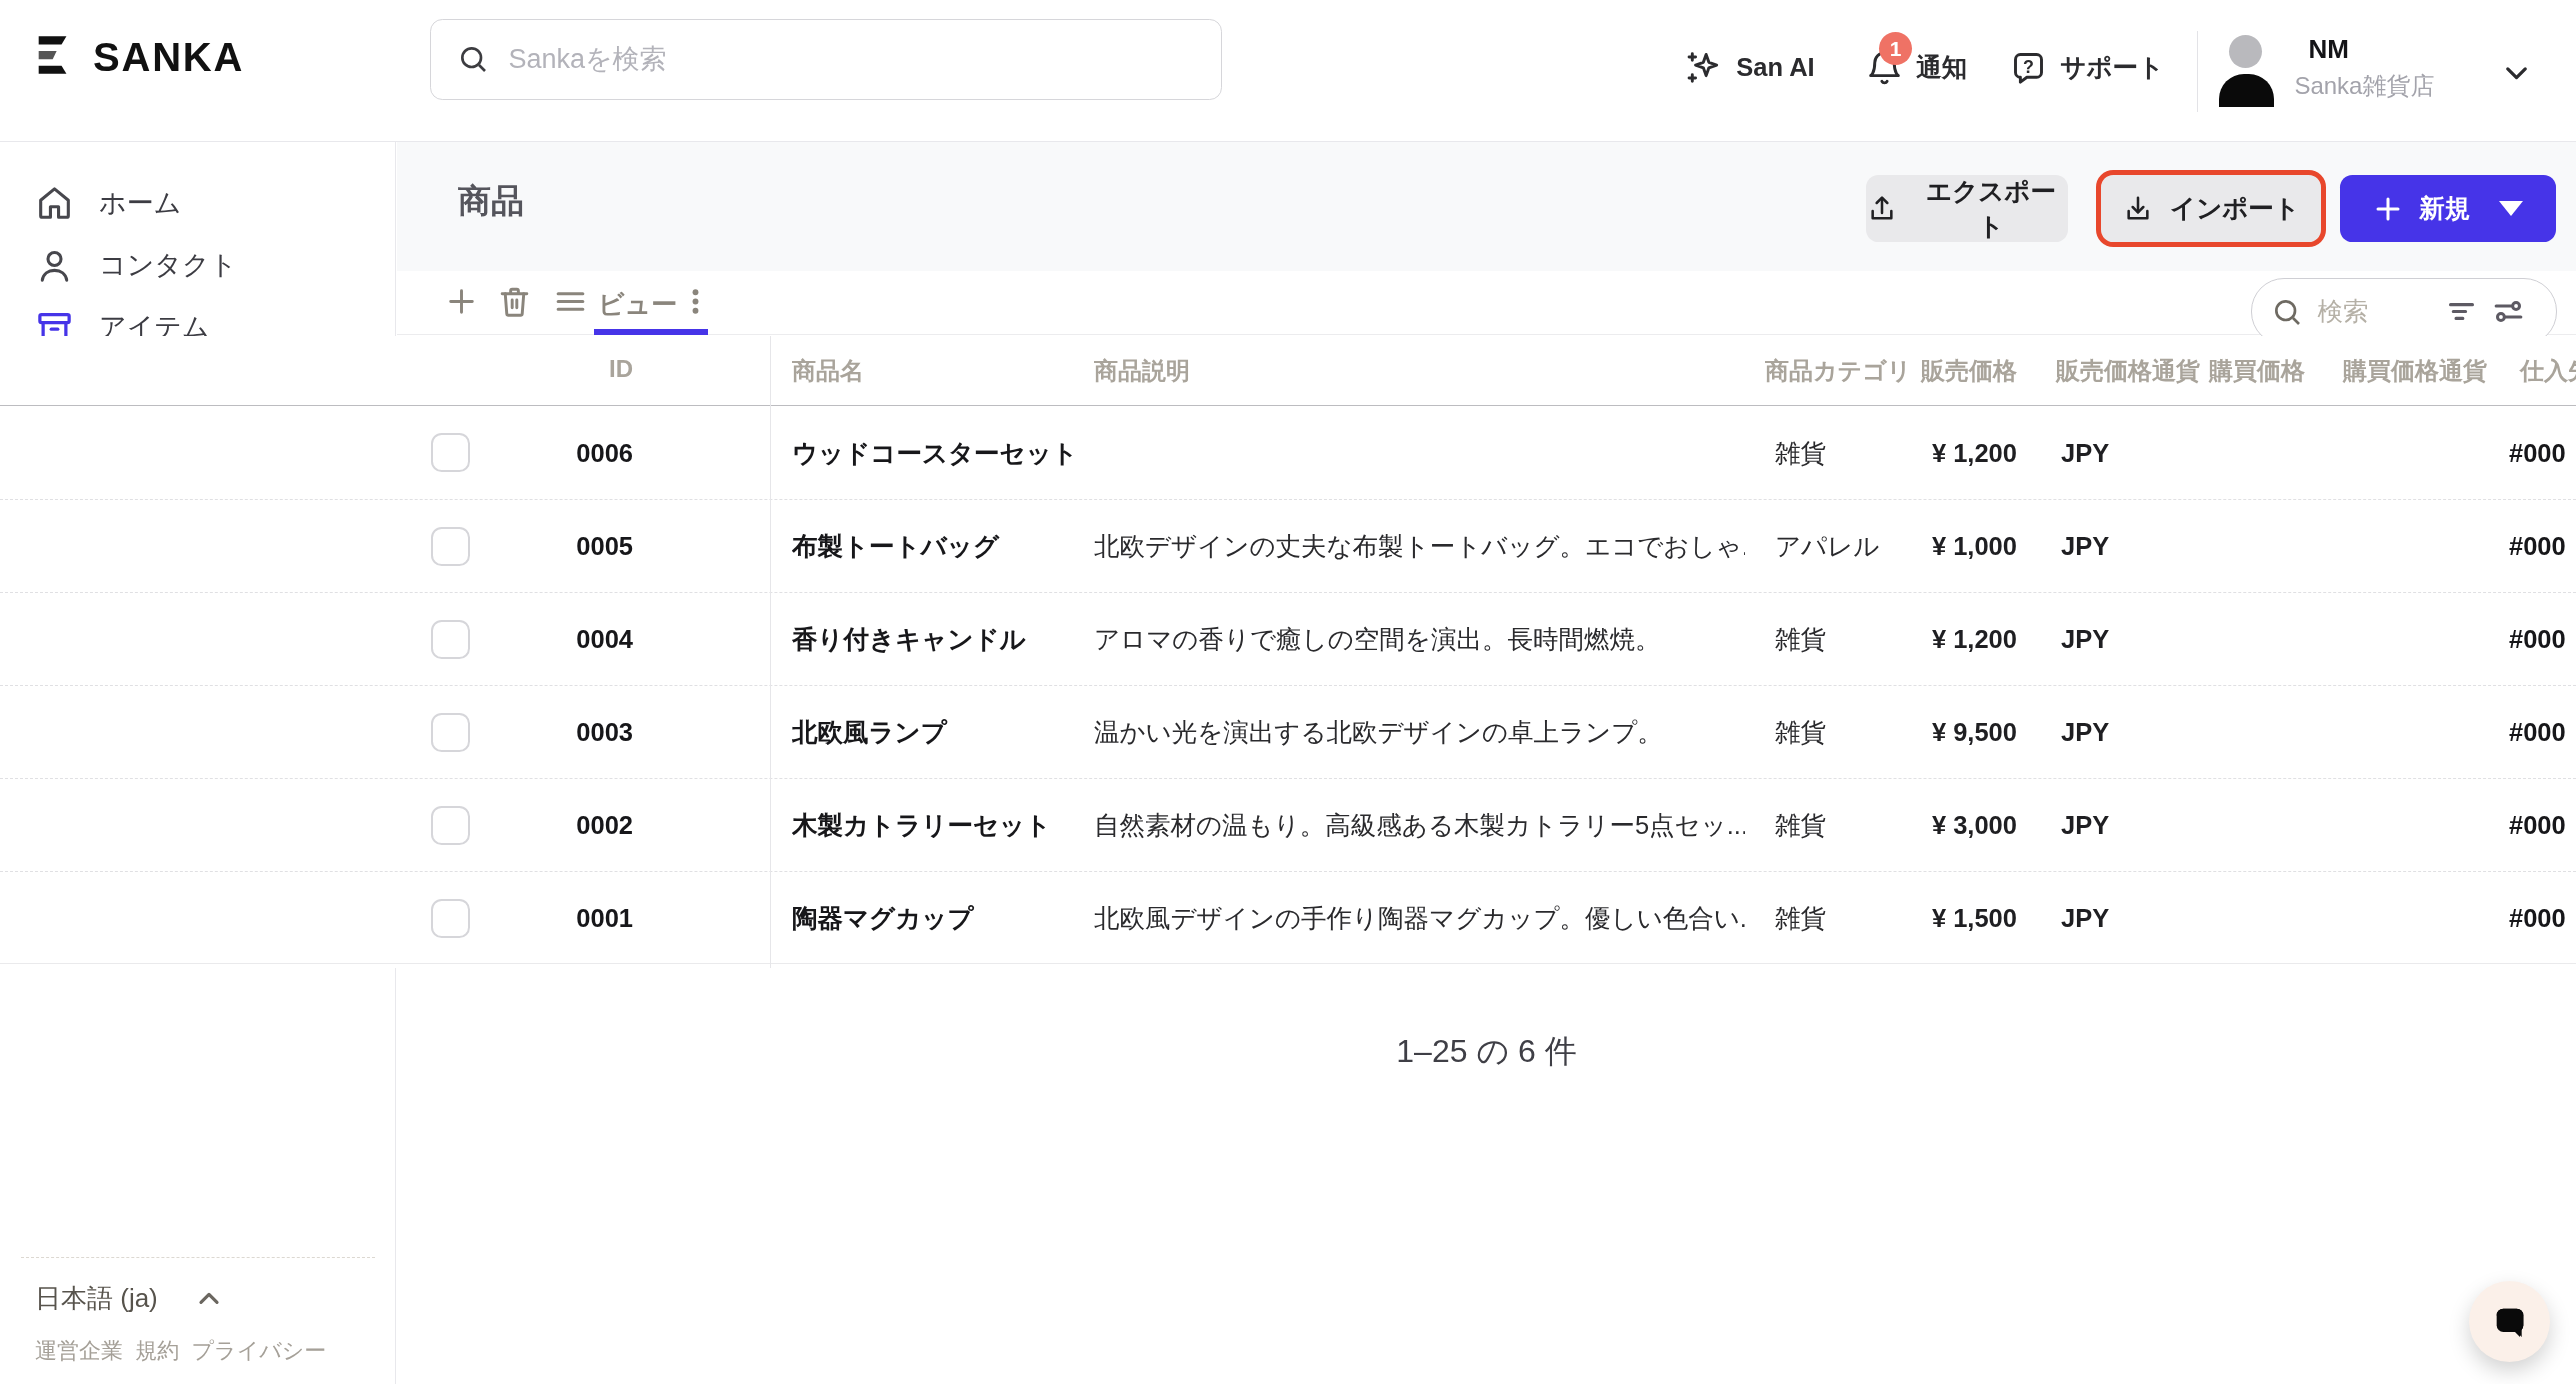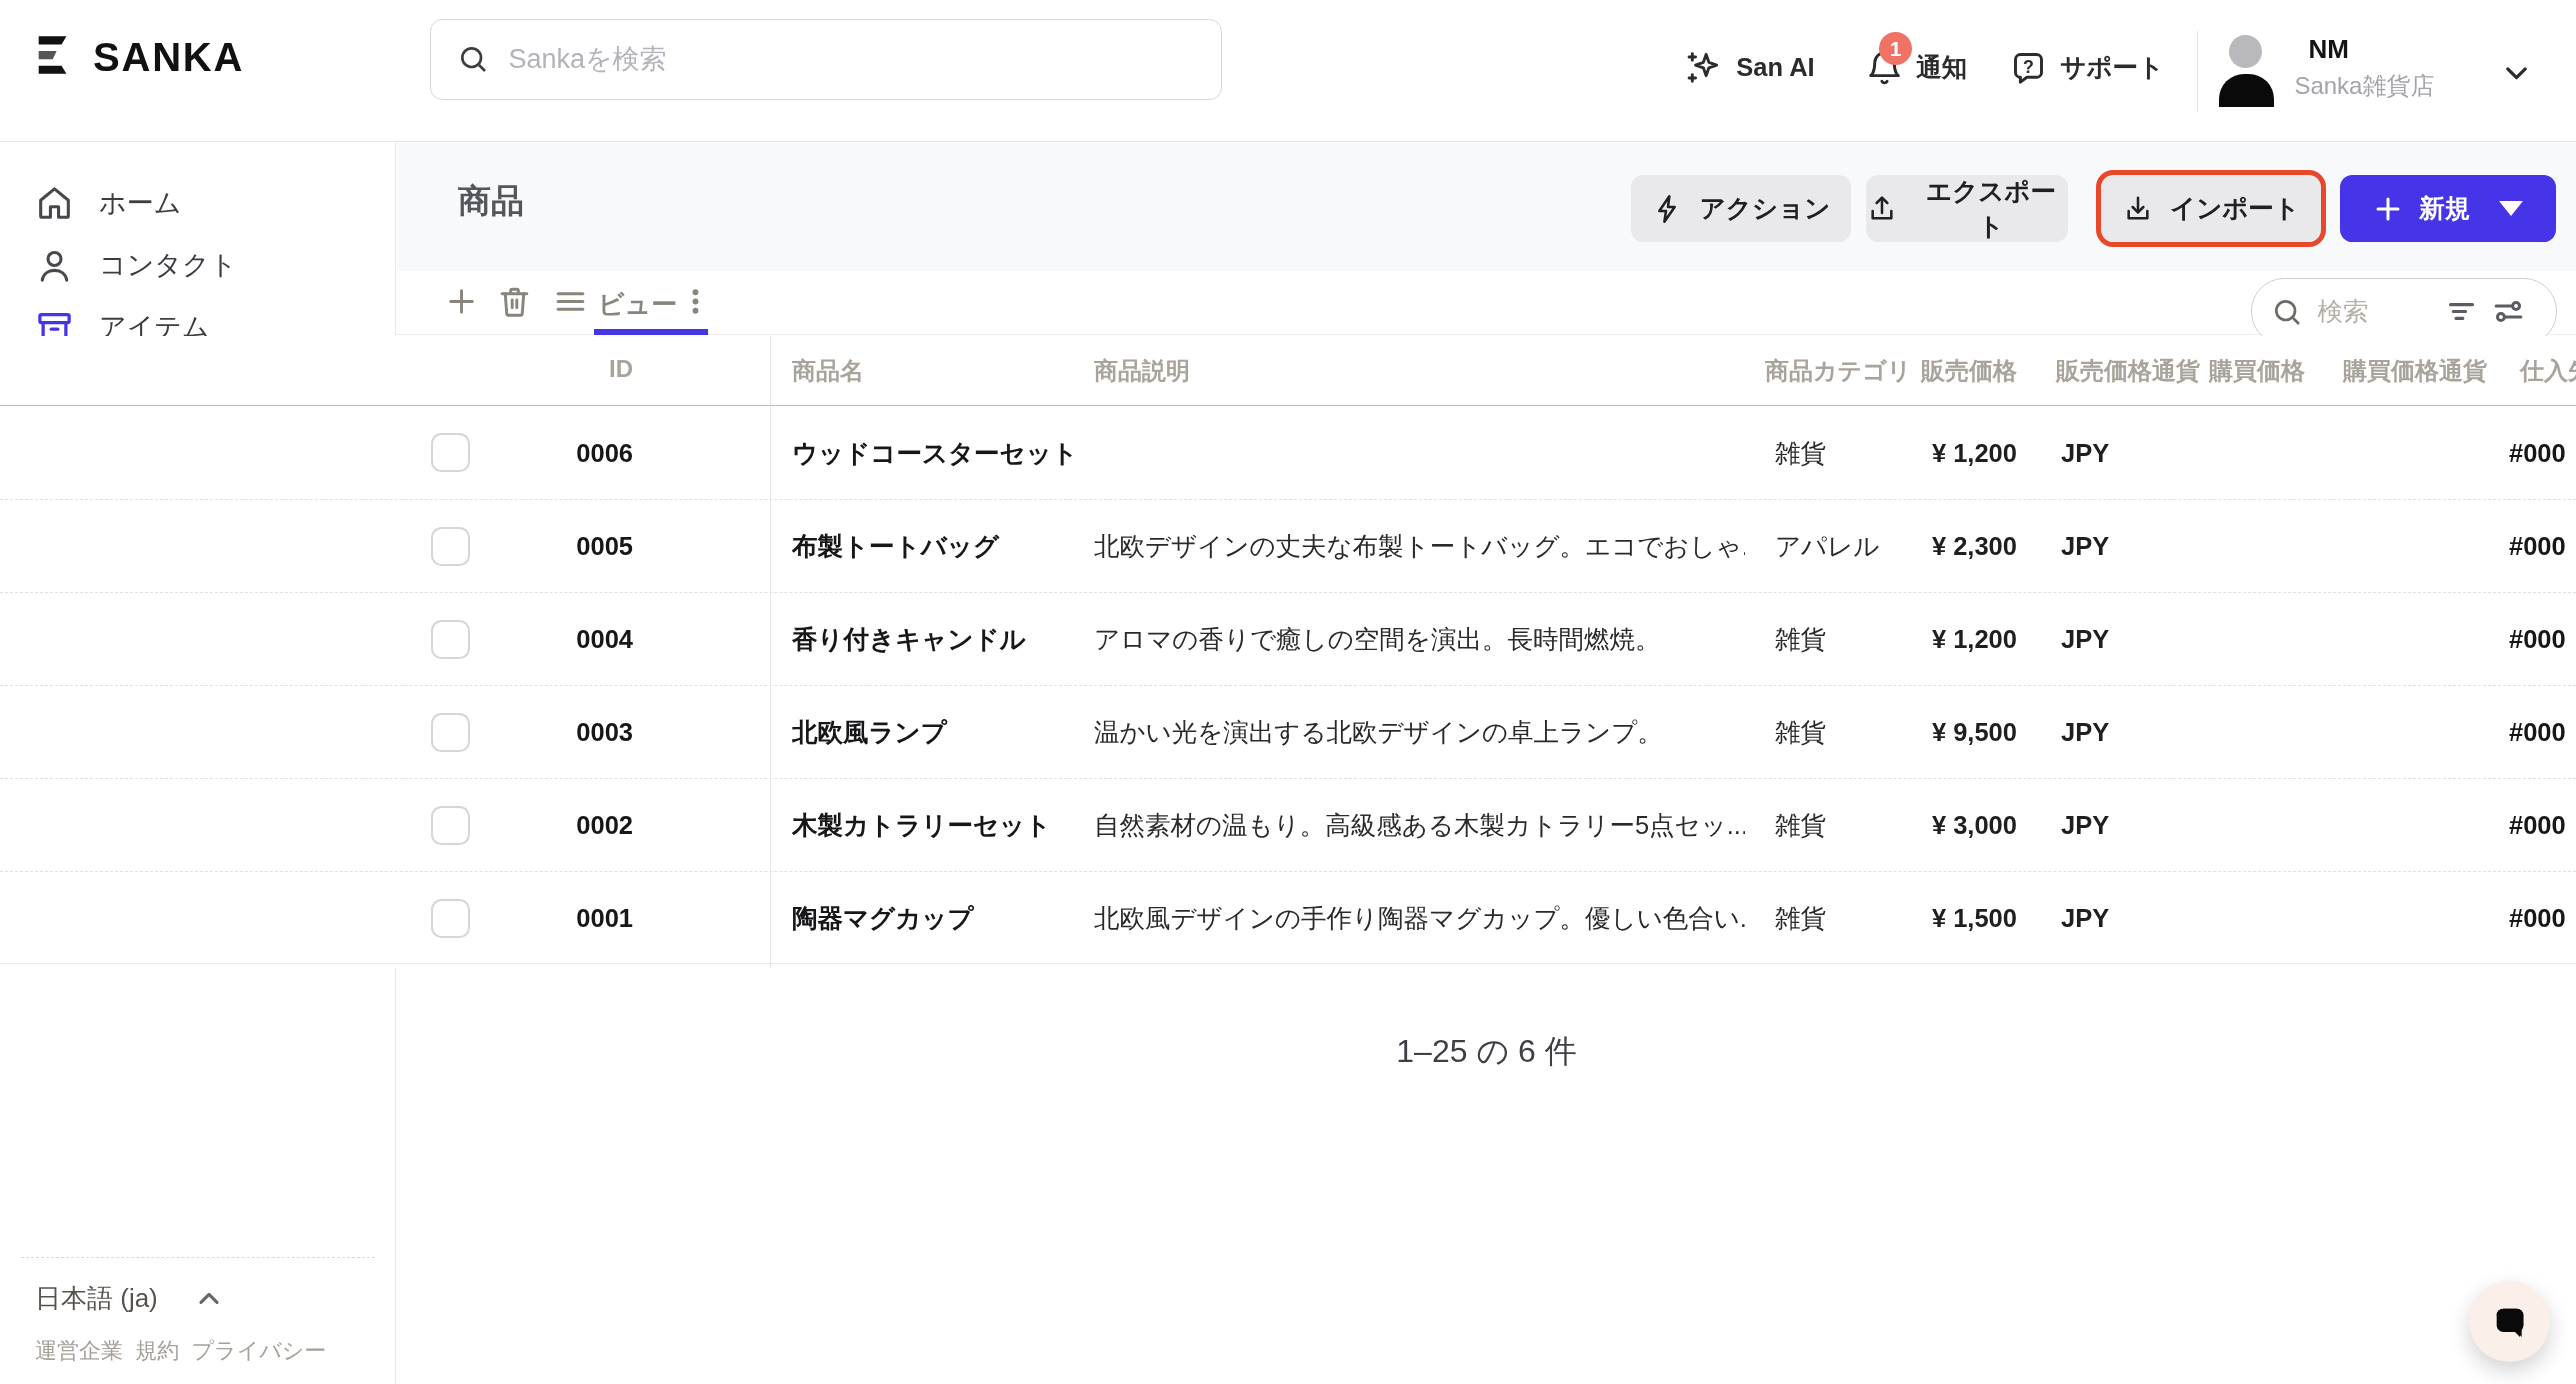--- a/index.html
+++ b/index.html
@@ -288,28 +288,20 @@
       <span>運営企業</span>
       <span>規約</span>
       <span>プライバシー</span>
     </div>
   </div>
 </aside>
 
 <section class="main-head">
   <h1 class="page-title">商品</h1>
 
-  <button class="btn btn-action">
-    <span>
-      <svg width="32" height="32" viewBox="0 0 24 24" fill="none" stroke="#202023" stroke-width="1.9" stroke-linejoin="round">
-        <path d="M13 2.5L5.5 13.5h5l-1.2 8 7.7-11h-5z"></path>
-      </svg>
-    </span>
-    <span>アクション</span>
-  </button>
 
   <button class="btn btn-export">
     <span>
       <svg width="32" height="32" viewBox="0 0 24 24" fill="none" stroke="#202023" stroke-width="1.9" stroke-linecap="round" stroke-linejoin="round">
         <path d="M12 15V4"></path>
           <path d="M8 7.5L12 3.5l4 4"></path>
           <path d="M5 13.5v5.5h14v-5.5"></path>
       </svg>
     </span>
     <span>エクスポート</span>
@@ -415,21 +407,21 @@
         <span class="td c-pcur"></span>
         <span class="td c-sup">#000</span>
       </div>
 
       <div class="tr">
         <span class="c-check"></span>
         <span class="td c-id">0005</span>
         <span class="td c-name">布製トートバッグ</span>
         <span class="td c-desc">北欧デザインの丈夫な布製トートバッグ。エコでおしゃ...</span>
         <span class="td c-cat">アパレル</span>
-        <span class="td c-sprice">¥ 2,300</span>
+        <span class="td c-sprice">¥ 1,000</span>
         <span class="td c-scur">JPY</span>
         <span class="td c-pprice"></span>
         <span class="td c-pcur"></span>
         <span class="td c-sup">#000</span>
       </div>
 
       <div class="tr">
         <span class="c-check"></span>
         <span class="td c-id">0004</span>
         <span class="td c-name">香り付きキャンドル</span>

